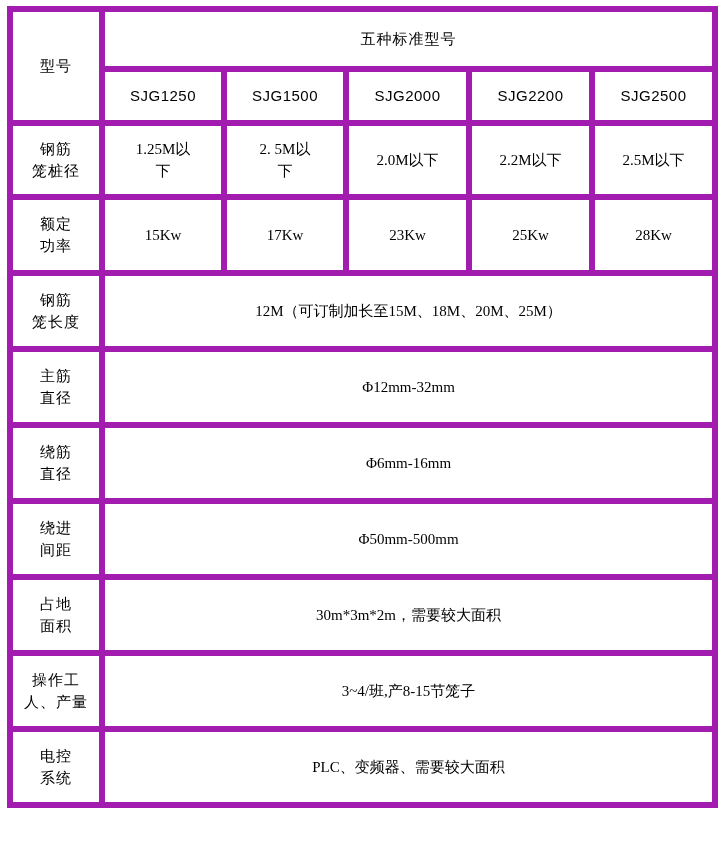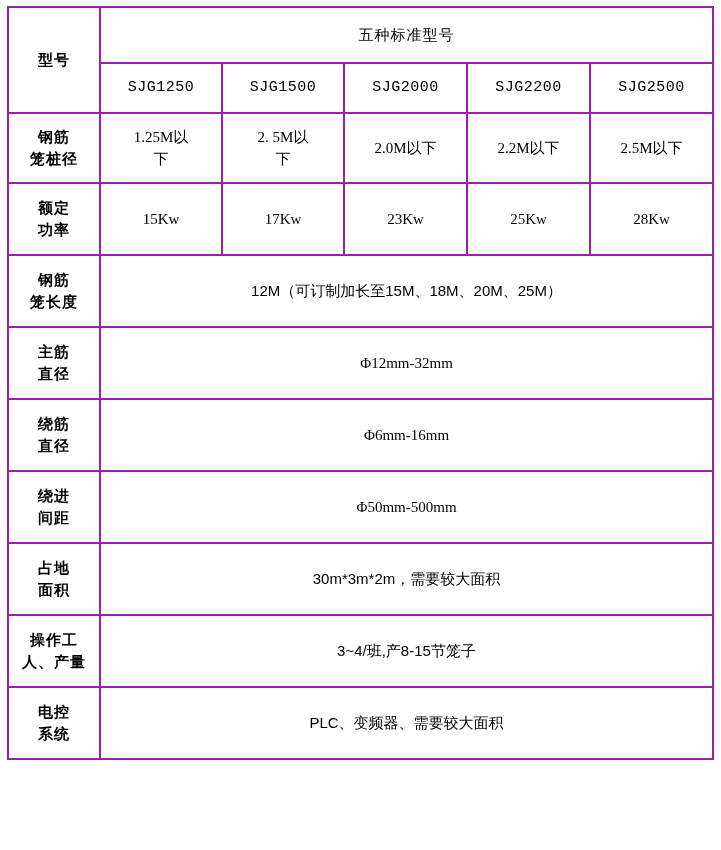--- a/index.html
+++ b/index.html
@@ -13,53 +13,53 @@
     font-family: "Liberation Serif", serif;
     color: #000000;
   }
   #spec-table {
     border-collapse: collapse;
     width: 705px;
     margin: 6px 0 0 7px;
     table-layout: fixed;
   }
   #spec-table td {
-    border: 2px solid #a21caf;
+    border: 6px solid #a21caf;
     text-align: center;
     vertical-align: middle;
     padding: 4px 6px;
     font-size: 15px;
     line-height: 1.5;
   }
   td.label-cell {
     width: 92px;
     font-family: "DejaVu Sans", sans-serif;
     font-size: 14.5px;
-    font-weight: bold;
+    font-weight: normal;
     letter-spacing: 1px;
     padding: 4px 2px;
   }
   td.model-header {
     font-family: "DejaVu Sans", sans-serif;
     font-size: 15px;
     letter-spacing: 1px;
     height: 46px;
   }
   td.model-name {
-    font-family: Liberation Mono, monospace;
+    font-family: Liberation Sans, sans-serif;
     font-size: 15.5px;
     letter-spacing: 0.5px;
     height: 40px;
   }
   td.value-cell {
     font-family: "Liberation Serif", serif;
     font-size: 15px;
   }
   td.value-cn {
-    font-family: Liberation Sans, sans-serif;
+    font-family: Liberation Serif, serif;
     font-size: 15px;
   }
   tr.row-dia td { height: 60px; }
   tr.row-power td { height: 62px; }
   tr.row-len td { height: 62px; }
   tr.row-main td { height: 62px; }
   tr.row-wind td { height: 62px; }
   tr.row-pitch td { height: 62px; }
   tr.row-area td { height: 62px; }
   tr.row-worker td { height: 62px; }

